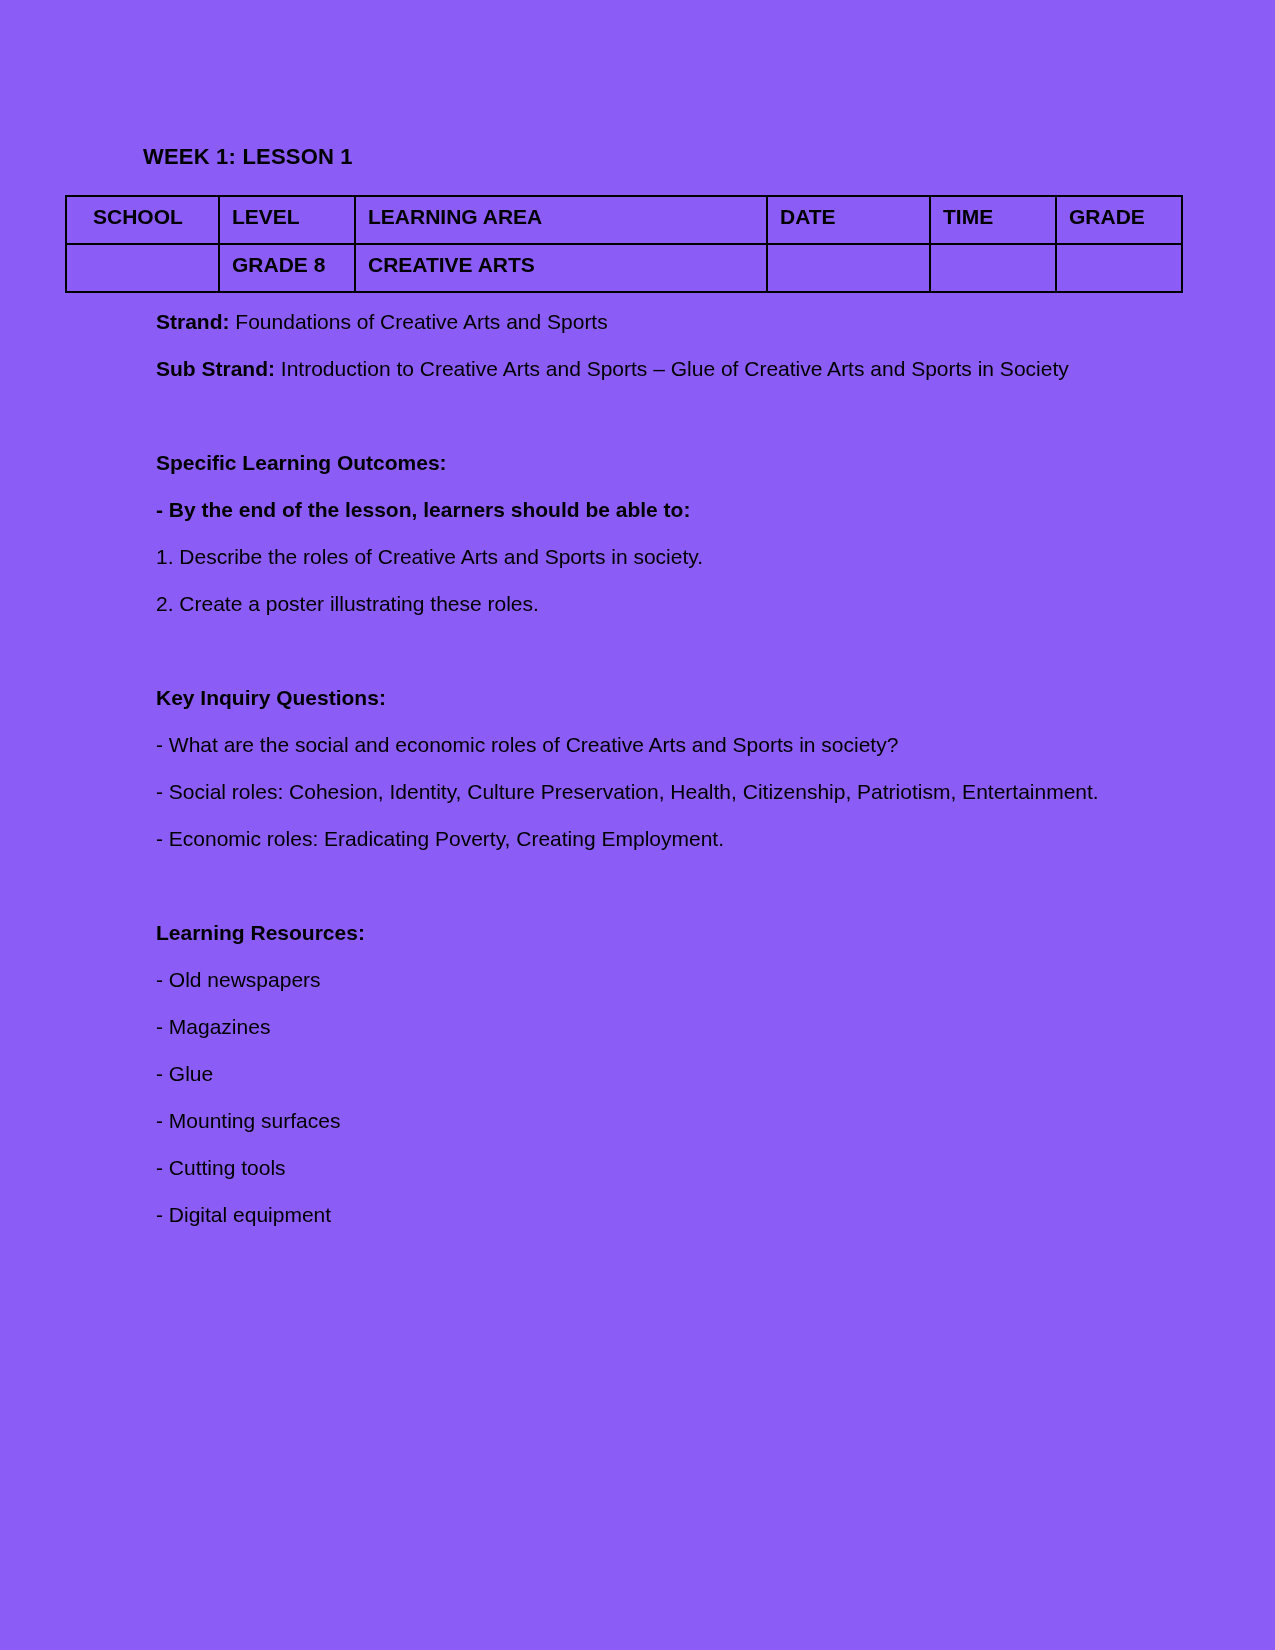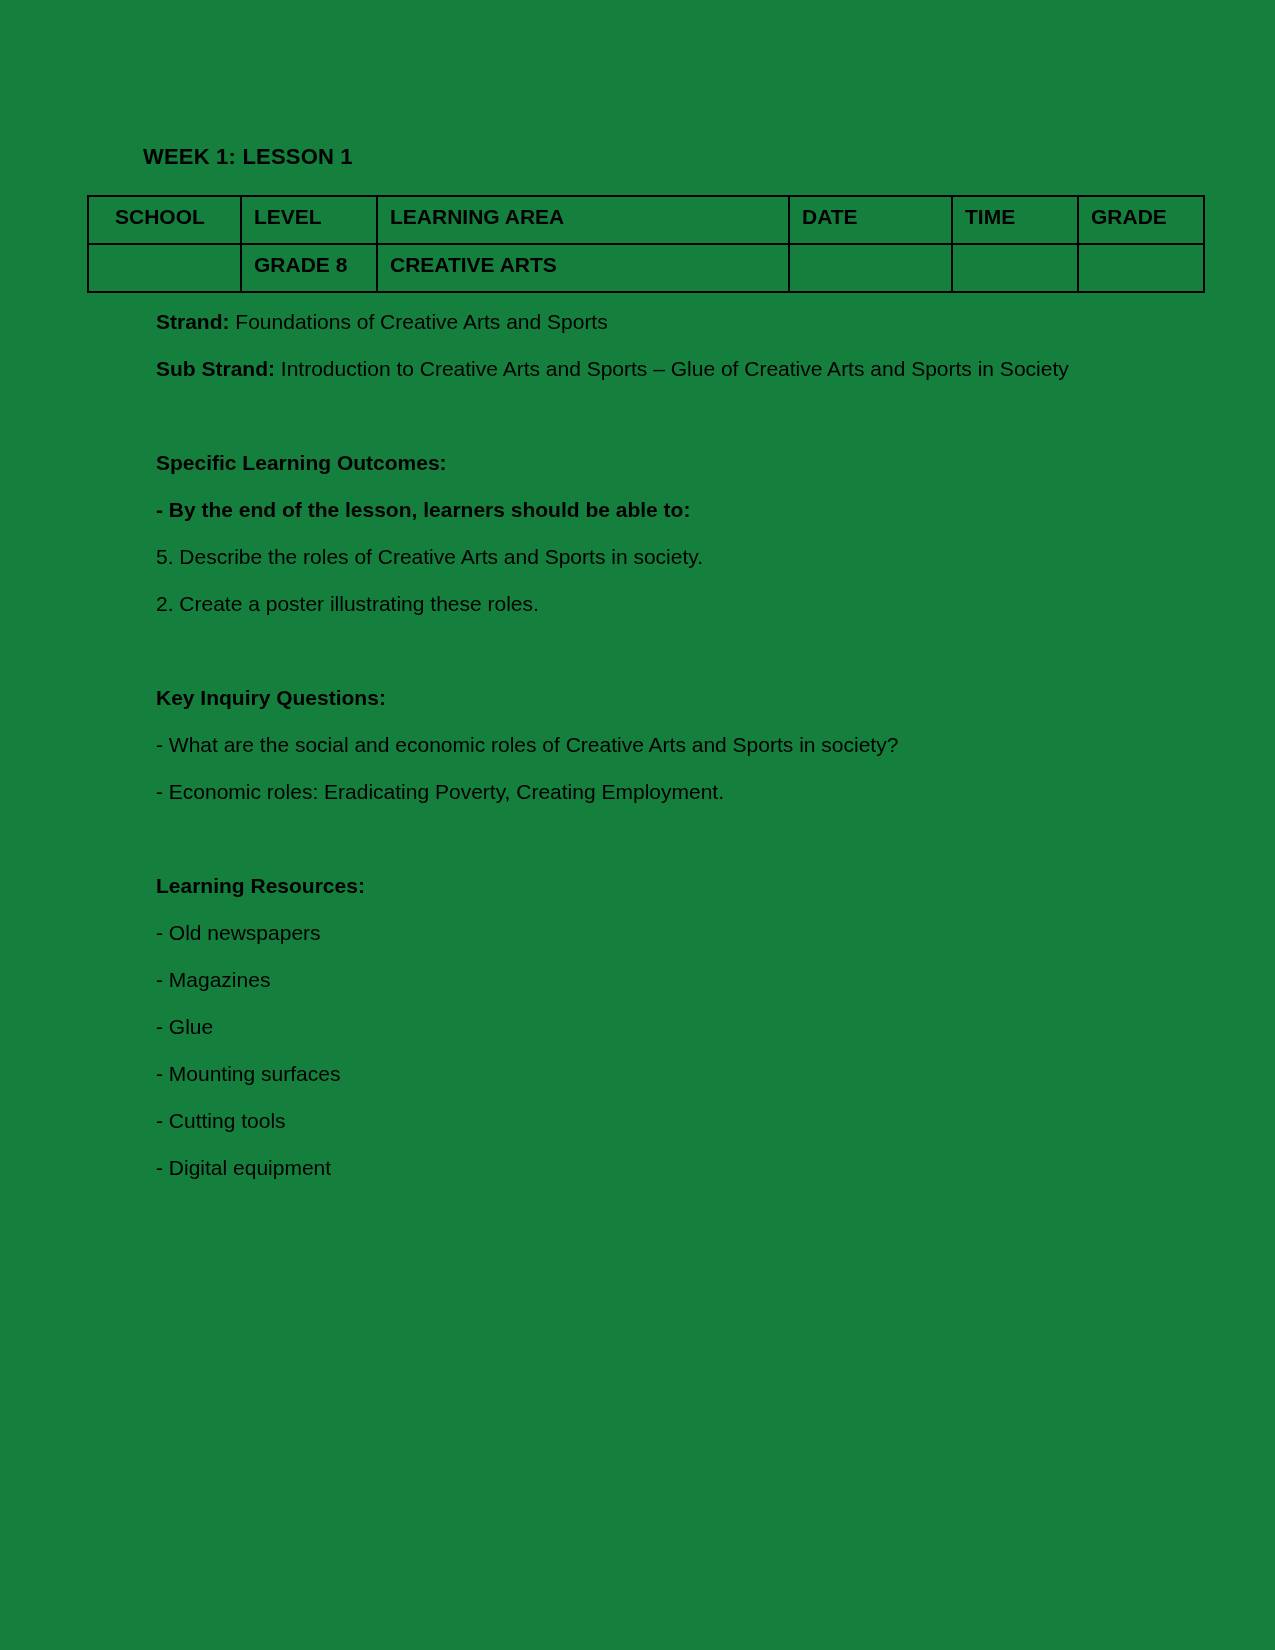--- a/index.html
+++ b/index.html
@@ -4,37 +4,37 @@
 <style>
   html, body {
     margin: 0;
     padding: 0;
     background: #ffffff;
   }
   .page {
     position: relative;
     width: 1275px;
     height: 1650px;
-    background: #15803d;
+    background: #8b5cf6;
     font-family: "Liberation Sans", sans-serif;
     color: #000000;
     overflow: hidden;
   }
   .doc-title {
     position: absolute;
     top: 144px;
     left: 143px;
     font-size: 22px;
     font-weight: bold;
     letter-spacing: 0.2px;
   }
   .doc-table {
     position: absolute;
     top: 195px;
-    left: 87px;
+    left: 65px;
     width: 1116px;
     border-collapse: collapse;
     table-layout: fixed;
     font-size: 21px;
   }
   .doc-table td {
     border: 2px solid #000000;
     vertical-align: top;
     padding: 8px 12px;
     height: 48px;
@@ -103,27 +103,28 @@
   <div class="doc-body">
 
     <p><span class="bold">Strand:</span><span> Foundations of Creative Arts and Sports</span></p>
 
     <p><span class="bold">Sub Strand:</span><span> Introduction to Creative Arts and Sports – Glue of Creative Arts and Sports in Society</span></p>
 
     <div class="blank-line"></div>
 
     <p class="bold">Specific Learning Outcomes:</p>
     <p class="bold">- By the end of the lesson, learners should be able to:</p>
-    <p>5. Describe the roles of Creative Arts and Sports in society.</p>
+    <p>1. Describe the roles of Creative Arts and Sports in society.</p>
     <p>2. Create a poster illustrating these roles.</p>
 
     <div class="blank-line"></div>
 
     <p class="bold">Key Inquiry Questions:</p>
     <p>- What are the social and economic roles of Creative Arts and Sports in society?</p>
+    <p>- Social roles: Cohesion, Identity, Culture Preservation, Health, Citizenship, Patriotism, Entertainment.</p>
     <p>- Economic roles: Eradicating Poverty, Creating Employment.</p>
 
     <div class="blank-line"></div>
 
     <p class="bold">Learning Resources:</p>
     <p>- Old newspapers</p>
     <p>- Magazines</p>
     <p>- Glue</p>
     <p>- Mounting surfaces</p>
     <p>- Cutting tools</p>

